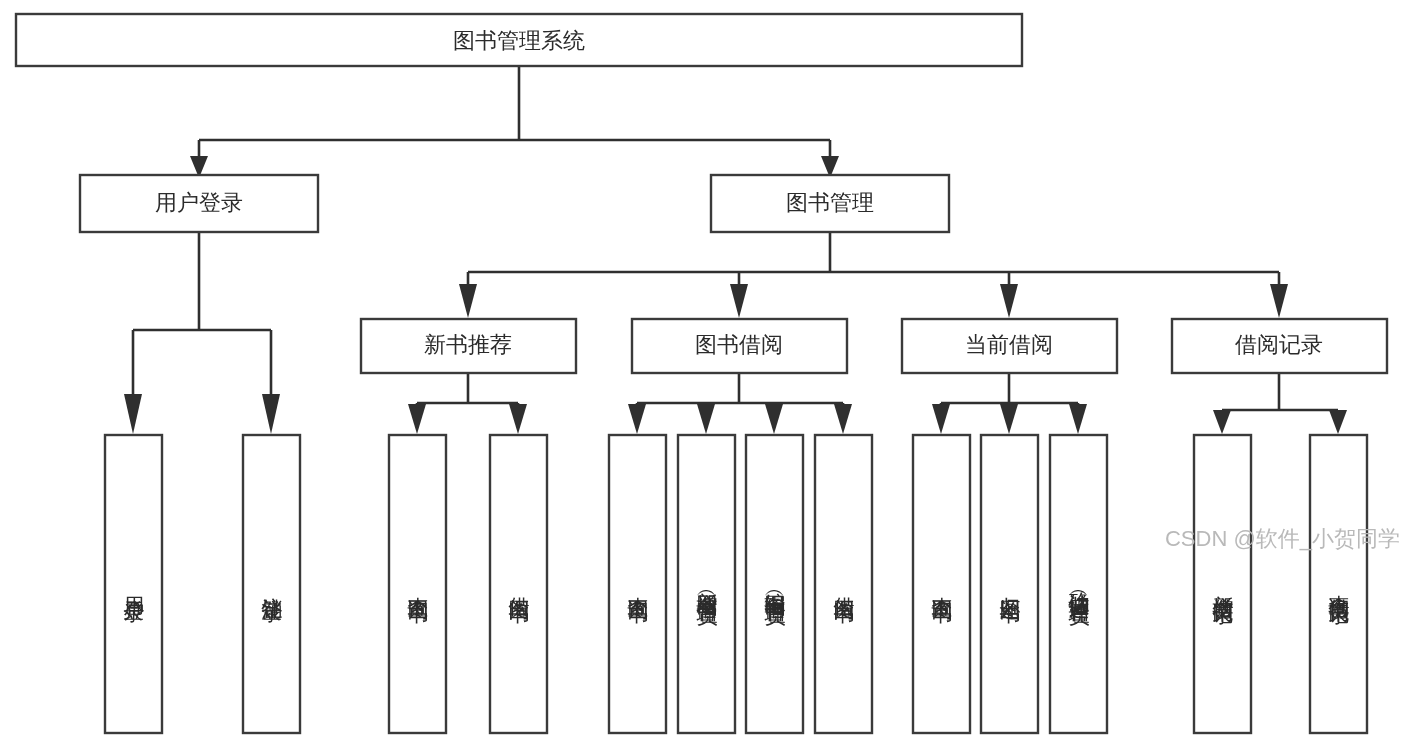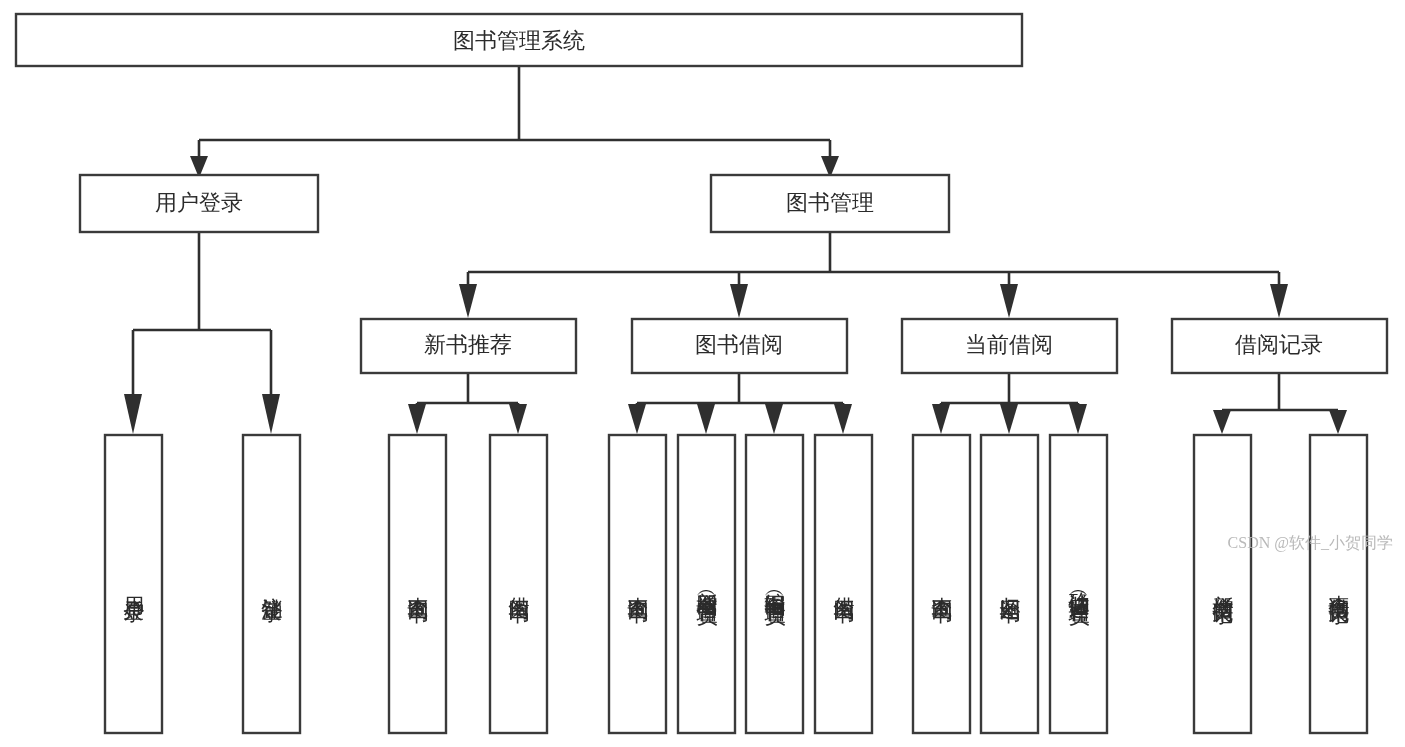--- a/index.html
+++ b/index.html
@@ -52,24 +52,24 @@
     stroke-width: 2.6;
     fill: none;
     stroke-linecap: butt;
   }
   .arrow-head {
     fill: #2f2f2f;
     stroke: none;
   }
   .watermark {
     position: absolute;
-    right: 12px;
+    right: 5px;
     bottom: 6px;
-    font-family: Liberation Serif, serif;
-    font-size: 16px;
+    font-family: Liberation Sans, sans-serif;
+    font-size: 22px;
     color: #b9b9b9;
     white-space: nowrap;
     user-select: none;
     pointer-events: none;
   }
 </style>
 </head>
 <body>
 
 <div id="diagram-root">

